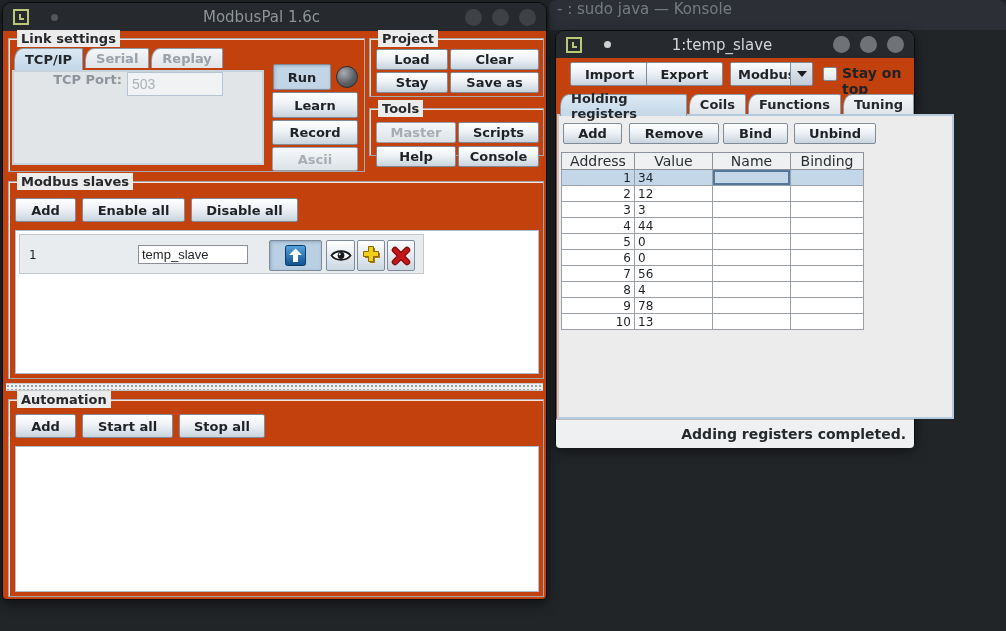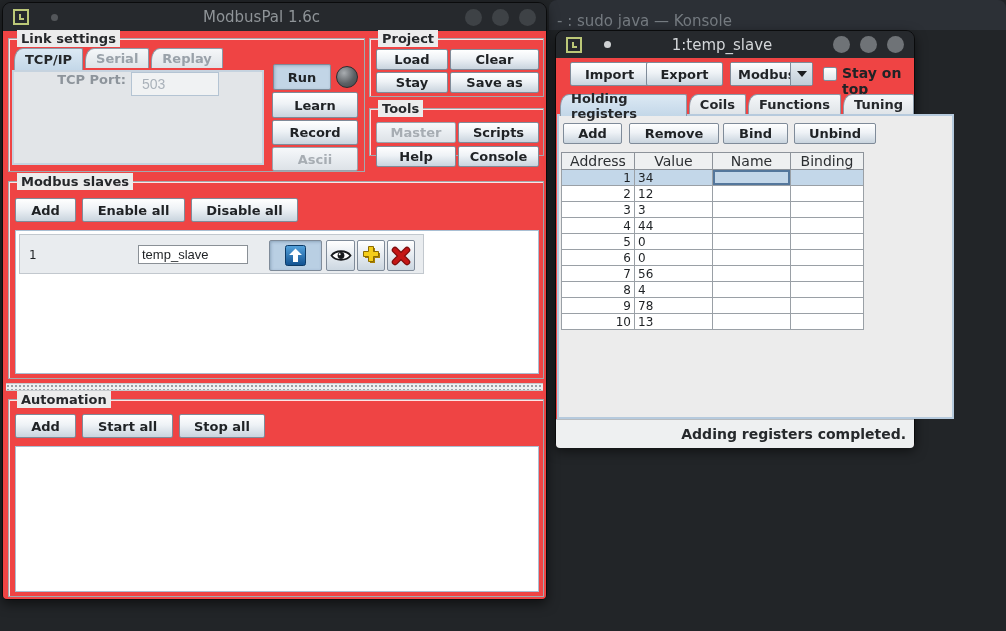--- a/index.html
+++ b/index.html
@@ -3,21 +3,21 @@
 <meta charset="utf-8">
 <style>
   * { margin:0; padding:0; box-sizing:border-box; }
   html,body { width:1006px; height:631px; overflow:hidden; }
   body { font-family:"DejaVu Sans", sans-serif; }
 
   .desktop { position:relative; width:1006px; height:631px; background:#222528; }
 
   
   .konsole-bar { position:absolute; left:549px; top:0; width:457px; height:30px;
-    background:#2c3036; border-radius:8px 8px 0 0; display:flex; align-items:flex-end; }
+    background:#2c3036; border-radius:8px 8px 0 0; display:flex; align-items:flex-start; }
   .konsole-title { color:#757b81; font-size:15px; padding-left:8px; white-space:nowrap; }
 
   
   .win { position:absolute; border:1px solid #0a0b0c; border-radius:9px 9px 5px 5px;
     box-shadow:0 4px 12px rgba(0,0,0,.55); }
   .titlebar { height:28px; background:#26292d; border-radius:8px 8px 0 0;
     display:flex; align-items:center; padding:0 10px; gap:0; }
   .wicon { width:16px; height:16px; border:2px solid #bcc878; background:#26292d;
     position:relative; flex:0 0 auto; }
   .wicon-in { position:absolute; left:4px; top:3px; width:5px; height:6px;
@@ -26,21 +26,21 @@
   .tb-dot.dim { background:#53565a; }
   .tb-dot.lit { background:#cfd1d3; }
   .tb-title { flex:1; text-align:center; font-size:15px; white-space:nowrap; }
   .tb-title.dim { color:#8f9498; }
   .tb-title.lit { color:#d3d6d9; }
   .tb-btns { display:flex; gap:10px; flex:0 0 auto; }
   .tb-circle { width:17px; height:17px; border-radius:50%; }
   .tb-circle.dim { background:#3e4246; }
   .tb-circle.lit { background:#6f7377; }
 
-  .wcontent { position:relative; background:#ef4444; border-radius:0 0 4px 4px; }
+  .wcontent { position:relative; background:#c2410c; border-radius:0 0 4px 4px; }
 
   
   .group { position:absolute; border:1px solid #a3a9af;
     box-shadow:inset 1px 1px 0 rgba(255,255,255,.85); }
   .gtitle { position:absolute; top:-9px; left:8px; background:#ececec; padding:0 4px;
     font-size:13px; font-weight:bold; color:#26282b; line-height:17px; white-space:nowrap; }
 
   
   .jbtn { position:absolute; display:flex; align-items:center; justify-content:center;
     font-family:"DejaVu Sans", sans-serif; font-size:13px; font-weight:bold; color:#1f2225;
@@ -59,22 +59,22 @@
     border-top-left-radius:9px 12px; border-top-right-radius:2px; position:relative; z-index:1; }
   .jtab.sel { background:linear-gradient(180deg,#dce9f4,#c3d7e8); height:22px;
     margin-bottom:-2px; z-index:3; }
   .jtab.off { color:#99a1a9; }
 
   
   .linkpane { position:absolute; left:3px; top:31px; width:252px; height:95px;
     background:#e2e5e8; border:2px solid #c6d3df; z-index:2;
     display:flex; justify-content:center; gap:5px; }
   .tcp-label { font-size:13px; font-weight:bold; color:#8d949b; }
-  .tcp-input { width:88px; height:24px; background:#f0f2f3; border:1px solid #b4c4d3;
-    color:#aab2ba; font-size:14px; padding-left:10px; }
+  .tcp-input { width:96px; height:24px; background:#f0f2f3; border:1px solid #b4c4d3;
+    color:#aab2ba; font-size:14px; padding-left:4px; }
 
   .led { position:absolute; width:22px; height:22px; border-radius:50%;
     background:radial-gradient(circle at 35% 30%, #a9adb1, #5d6165 55%, #404448);
     border:1px solid #2b2e31; }
 
   
   .slave-list { position:absolute; background:#ffffff; border:1px solid #a9bfd3; }
   .slave-row { position:absolute; left:3px; top:3px; width:405px; height:40px;
     background:#e9ecef; border:1px solid #c2c8ce; }
   .slave-id { position:absolute; left:9px; top:13px; font-size:12px; color:#1e2124; }

